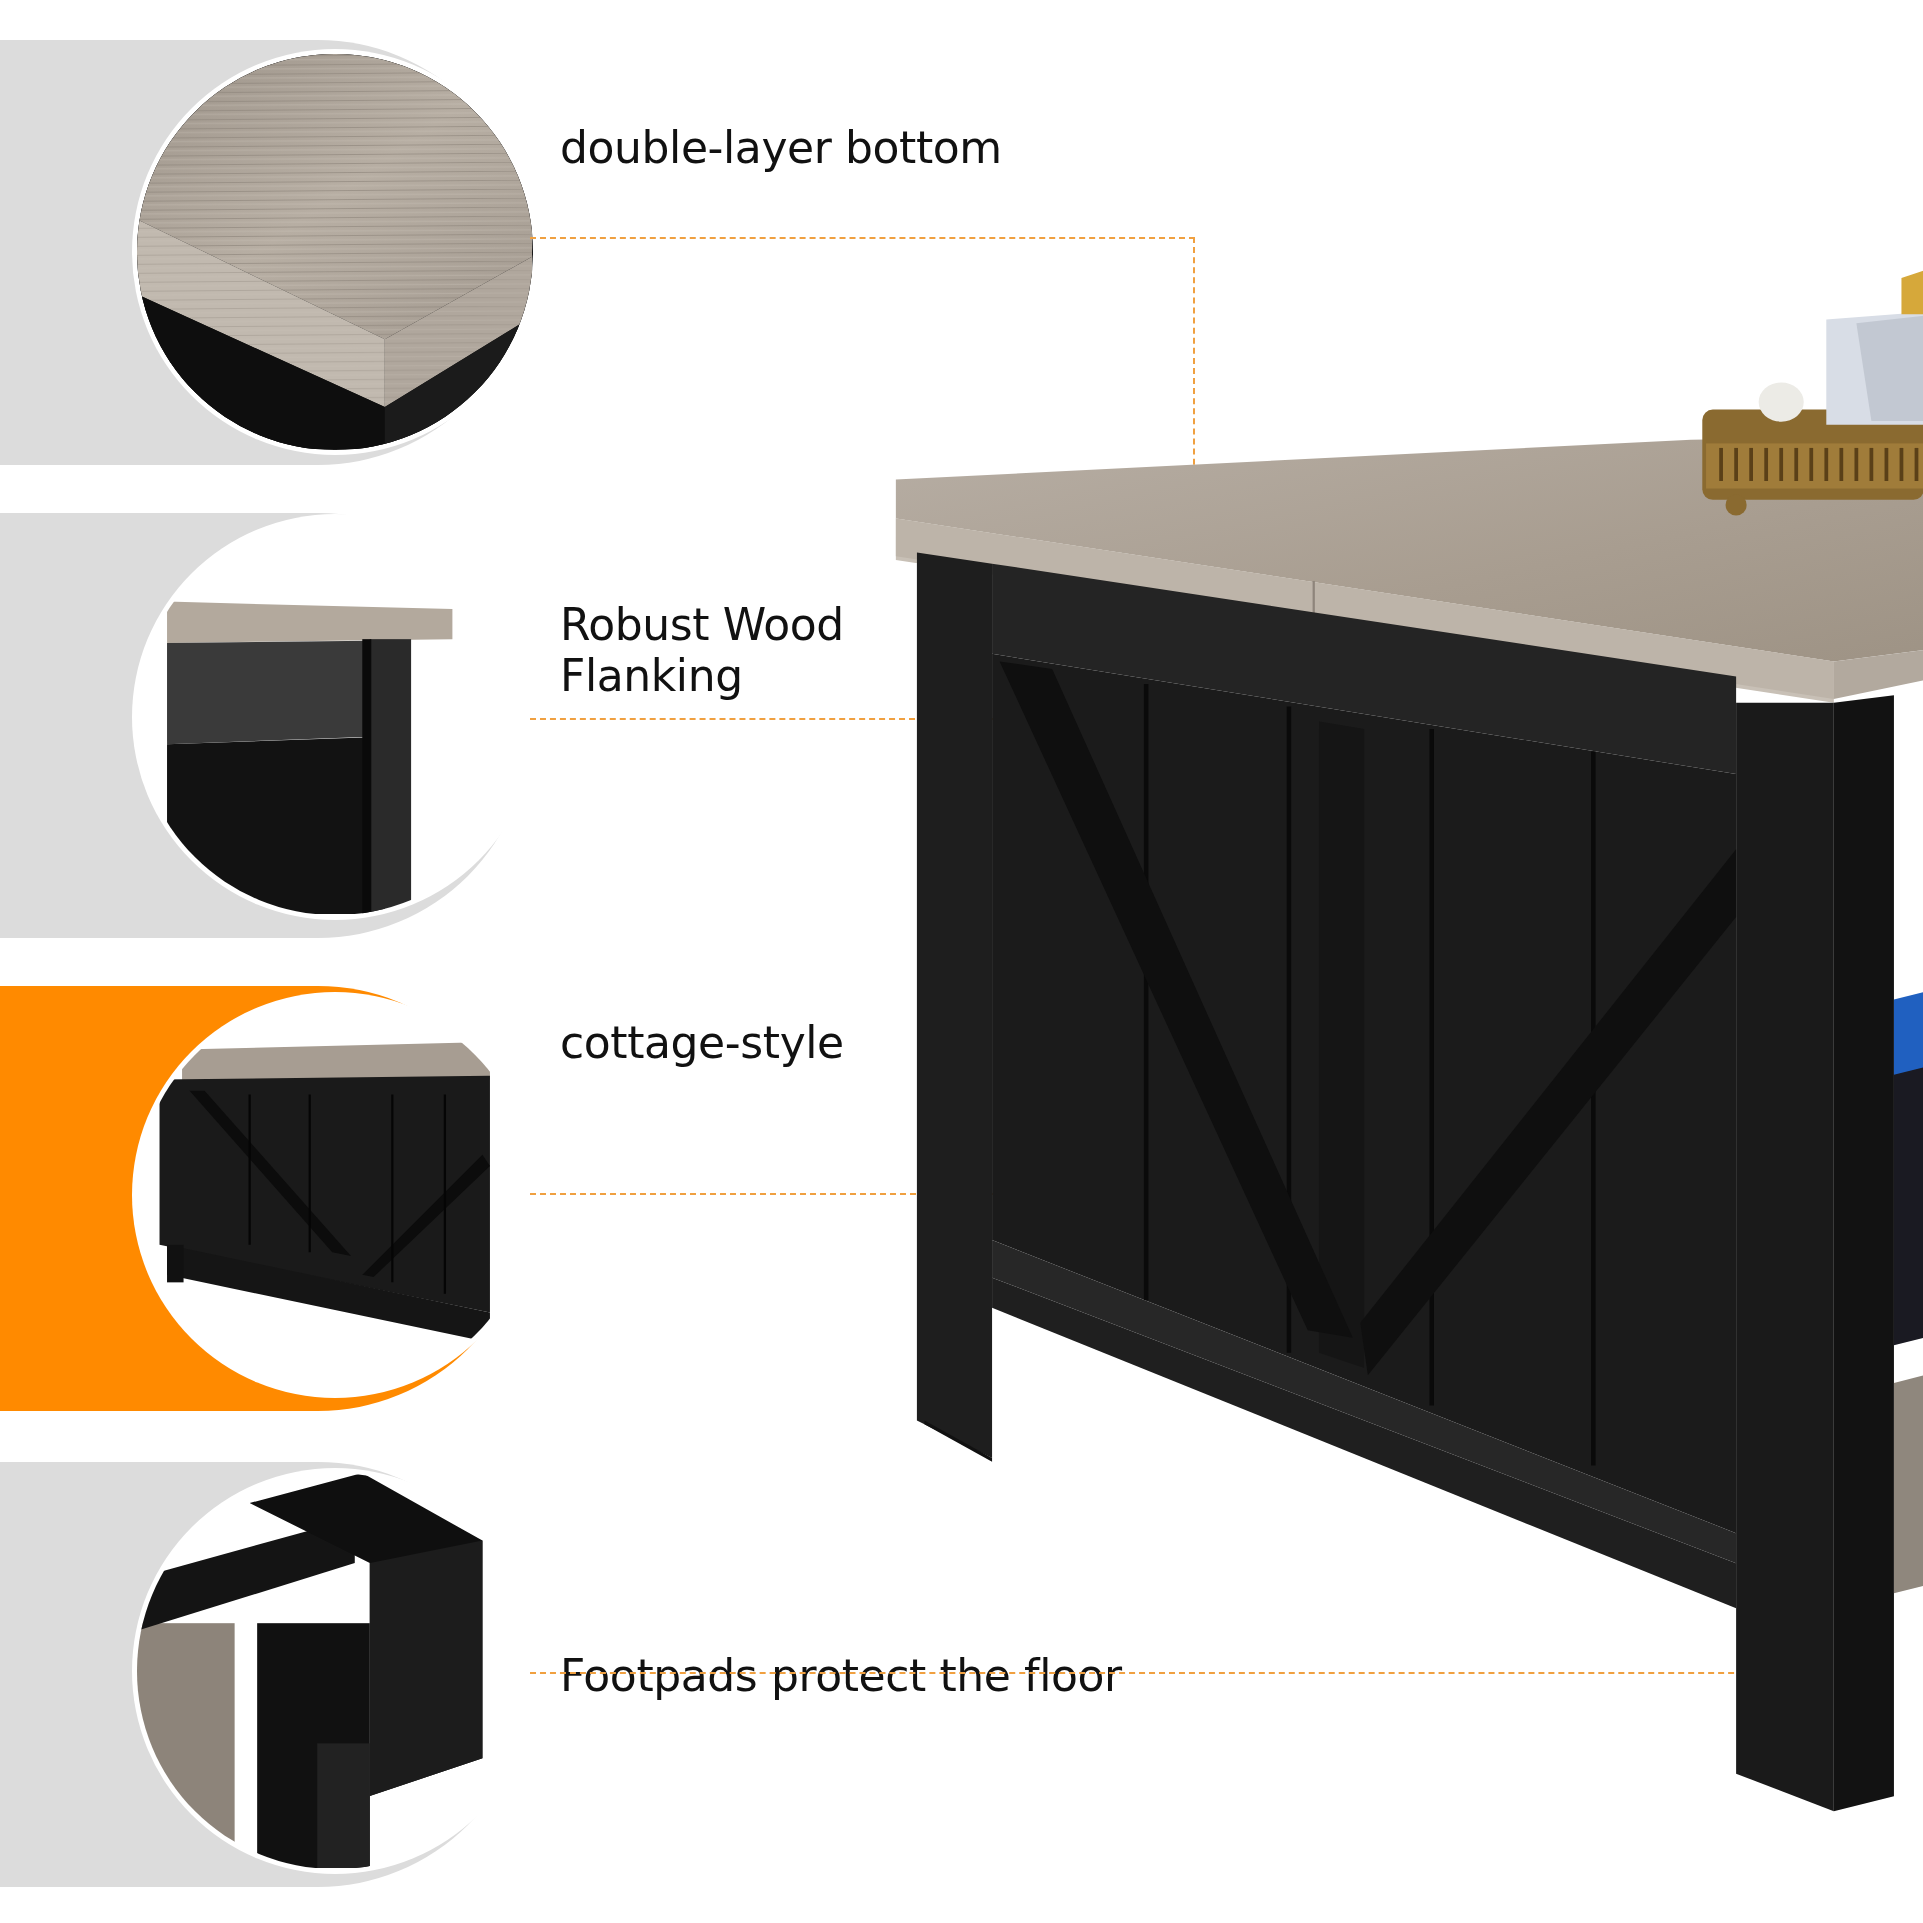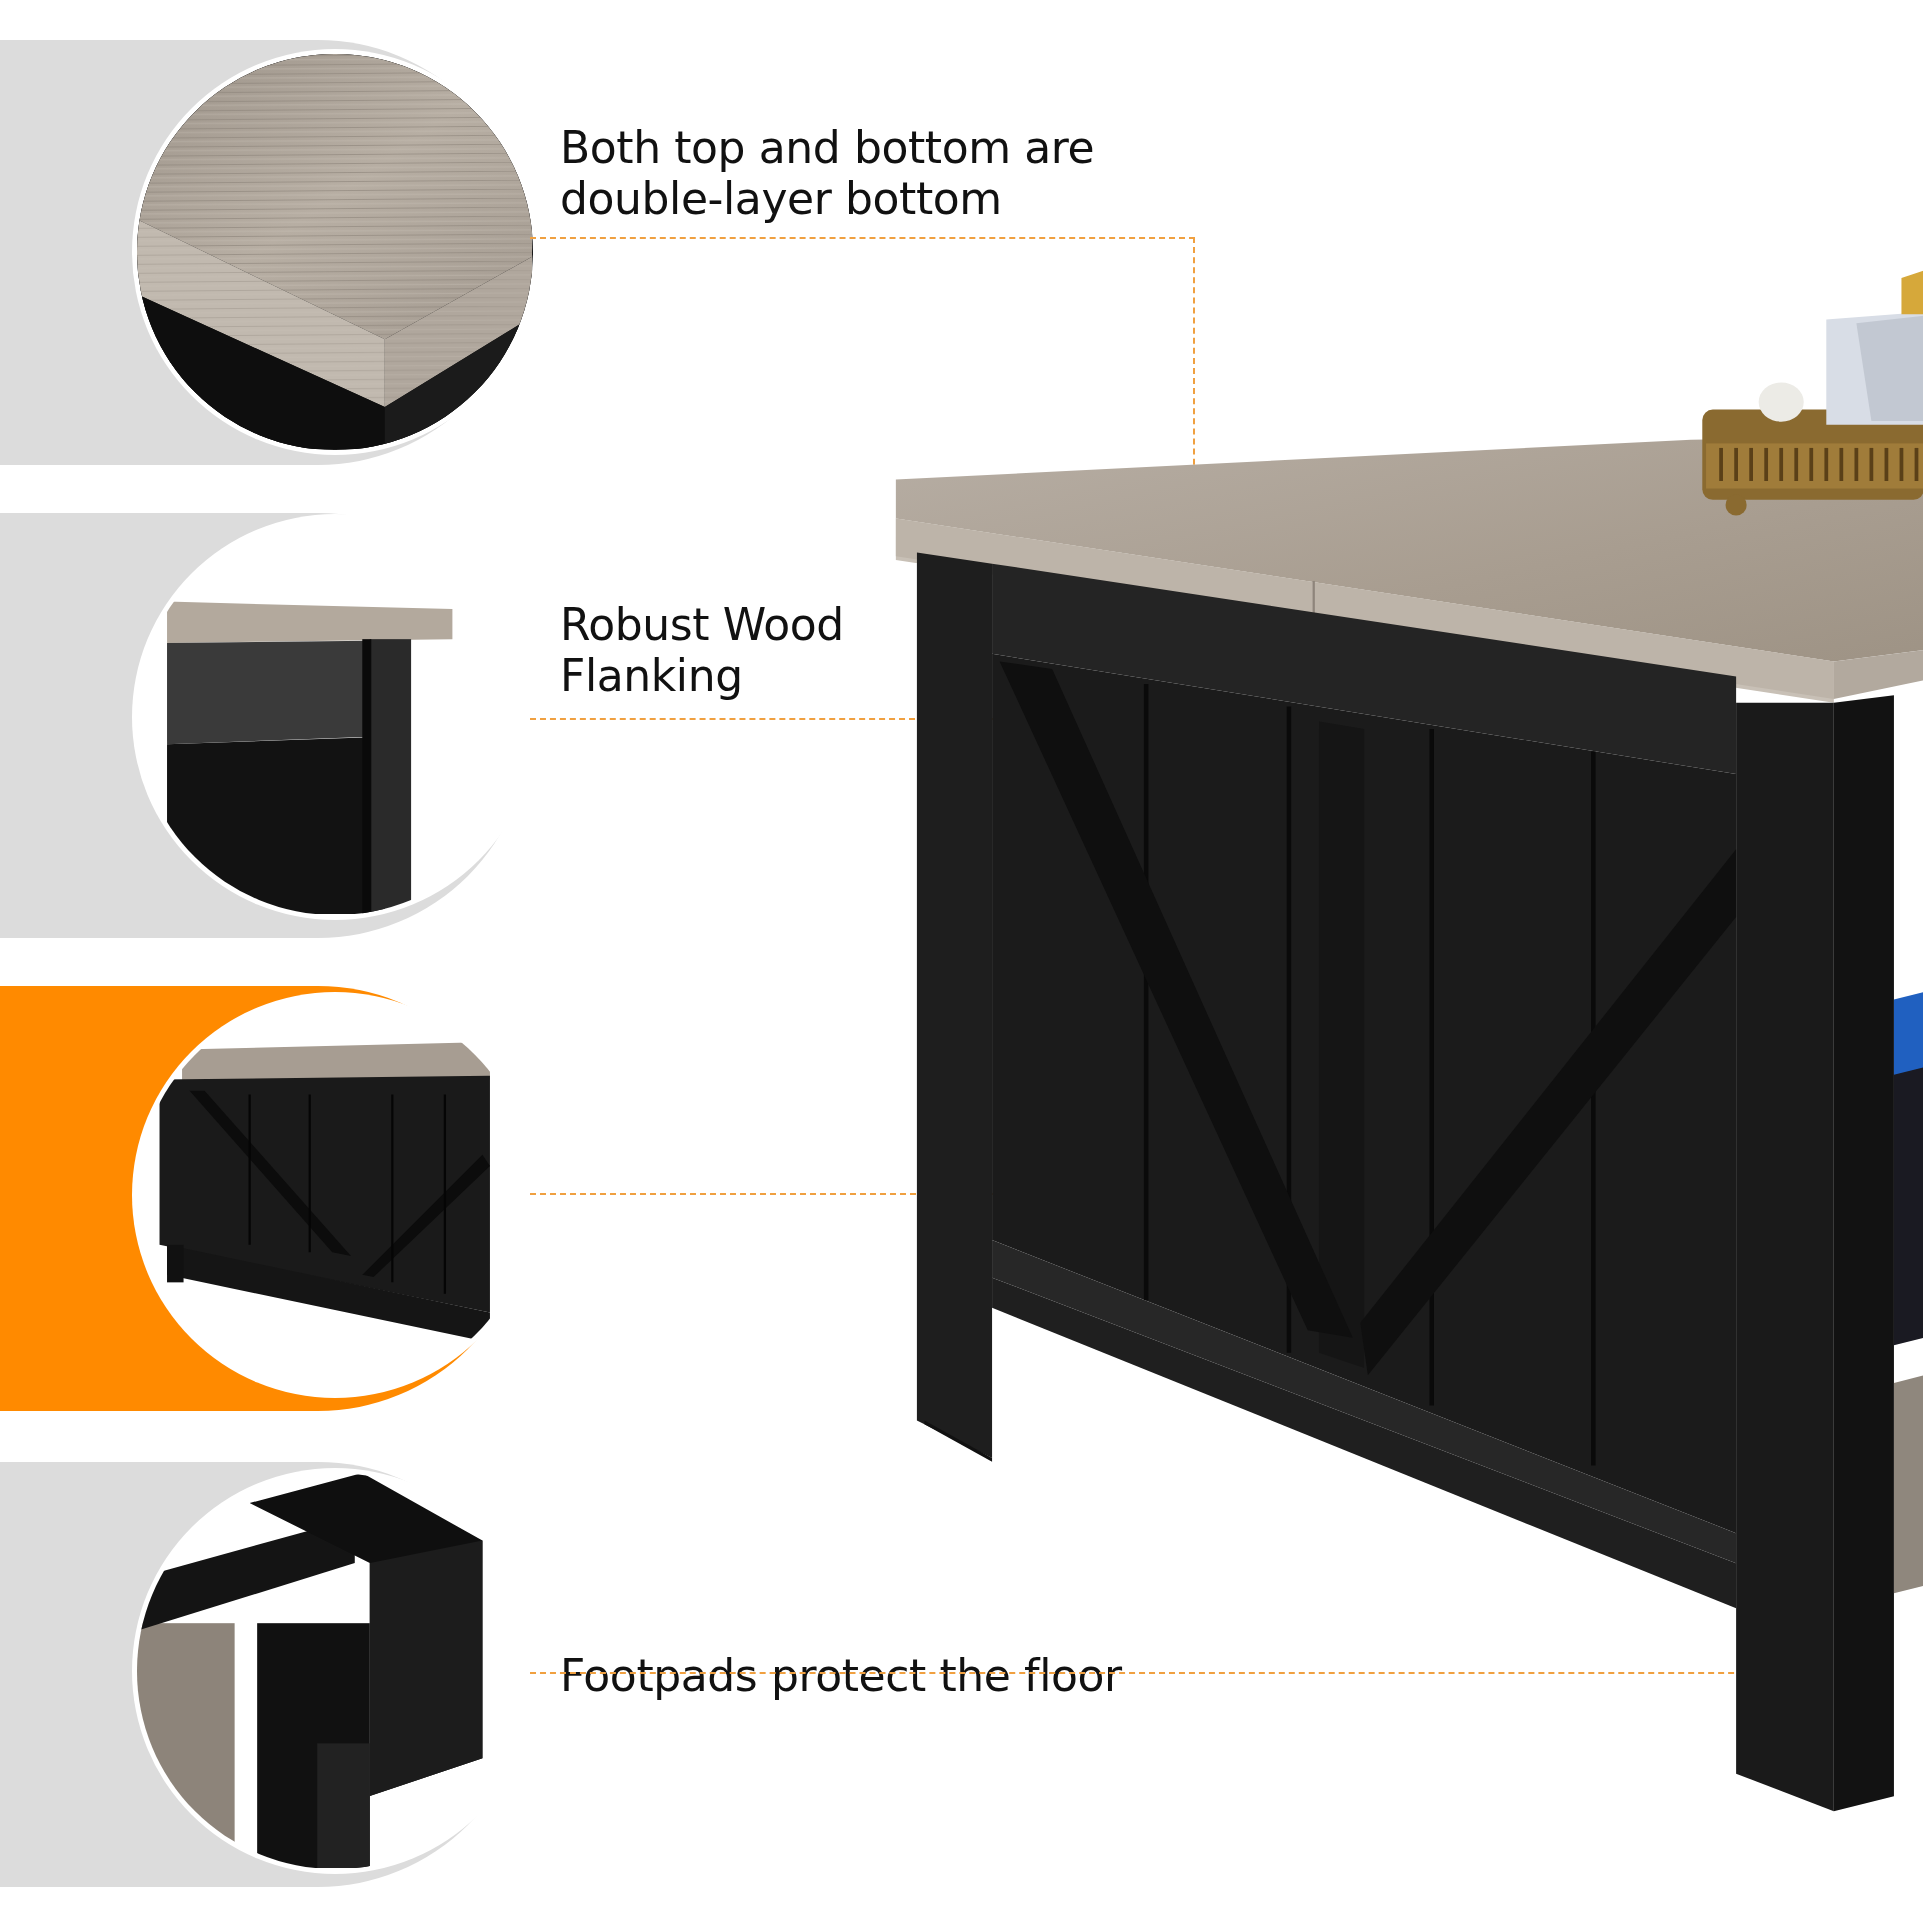--- a/index.html
+++ b/index.html
@@ -43,21 +43,20 @@
       <polygon points="0,220 330,380 330,470 0,320" fill="#c1b9af"></polygon>
       <polygon points="0,220 330,380 330,470 0,320" fill="url(#grain)" opacity="0.6"></polygon>
       <polygon points="330,380 526,270 526,350 330,470" fill="#b0a79d"></polygon>
       <polygon points="330,380 526,270 526,350 330,470" fill="url(#grain)" opacity="0.6"></polygon>
       <polygon points="0,320 330,470 330,526 0,526" fill="#0e0e0e"></polygon>
       <polygon points="330,470 526,350 526,526 330,526" fill="#1b1b1b"></polygon>
     </svg>
   </div>
 </div>
 <div class="label" style="top:122px;">
-  <div>Both top and bottom are</div>
   <div>double-layer bottom</div>
 </div>
 <div class="leader" style="left:530px; top:237px; width:665px;"></div>
 <div class="leader-v" style="left:1193px; top:237px; height:278px;"></div>
 
 <div class="tab grey" style="top:513px;"></div>
 <div class="lens" style="top:514px;">
   <div class="lens-inner" style="background:#fff;">
     <svg width="395" height="395" viewBox="0 0 526 526">
       <rect width="526" height="526" fill="#ffffff"></rect>
@@ -87,20 +86,21 @@
       <polygon points="70,125 260,340 285,345 90,125" fill="#0c0c0c"></polygon>
       <polygon points="460,210 300,370 315,373 470,225" fill="#0c0c0c"></polygon>
       <line x1="150" y1="130" x2="150" y2="330" stroke="#050505" stroke-width="3"></line>
       <line x1="230" y1="130" x2="230" y2="340" stroke="#050505" stroke-width="3"></line>
       <line x1="340" y1="130" x2="340" y2="380" stroke="#050505" stroke-width="3"></line>
       <line x1="410" y1="130" x2="410" y2="395" stroke="#050505" stroke-width="3"></line>
     </svg>
   </div>
 </div>
 <div class="label" style="top:1017px;">
+  <div>cottage-style</div>
 </div>
 <div class="leader" style="left:530px; top:1193px; width:616px;"></div>
 
 <div class="tab grey" style="top:1462px;"></div>
 <div class="lens" style="top:1468px;">
   <div class="lens-inner" style="background:#fff;">
     <svg width="395" height="395" viewBox="0 0 526 526">
       <rect width="526" height="526" fill="#ffffff"></rect>
       <rect x="0" y="200" width="130" height="326" fill="#8d847a"></rect>
       <polygon points="0,140 290,60 290,120 0,210" fill="#141414"></polygon>

